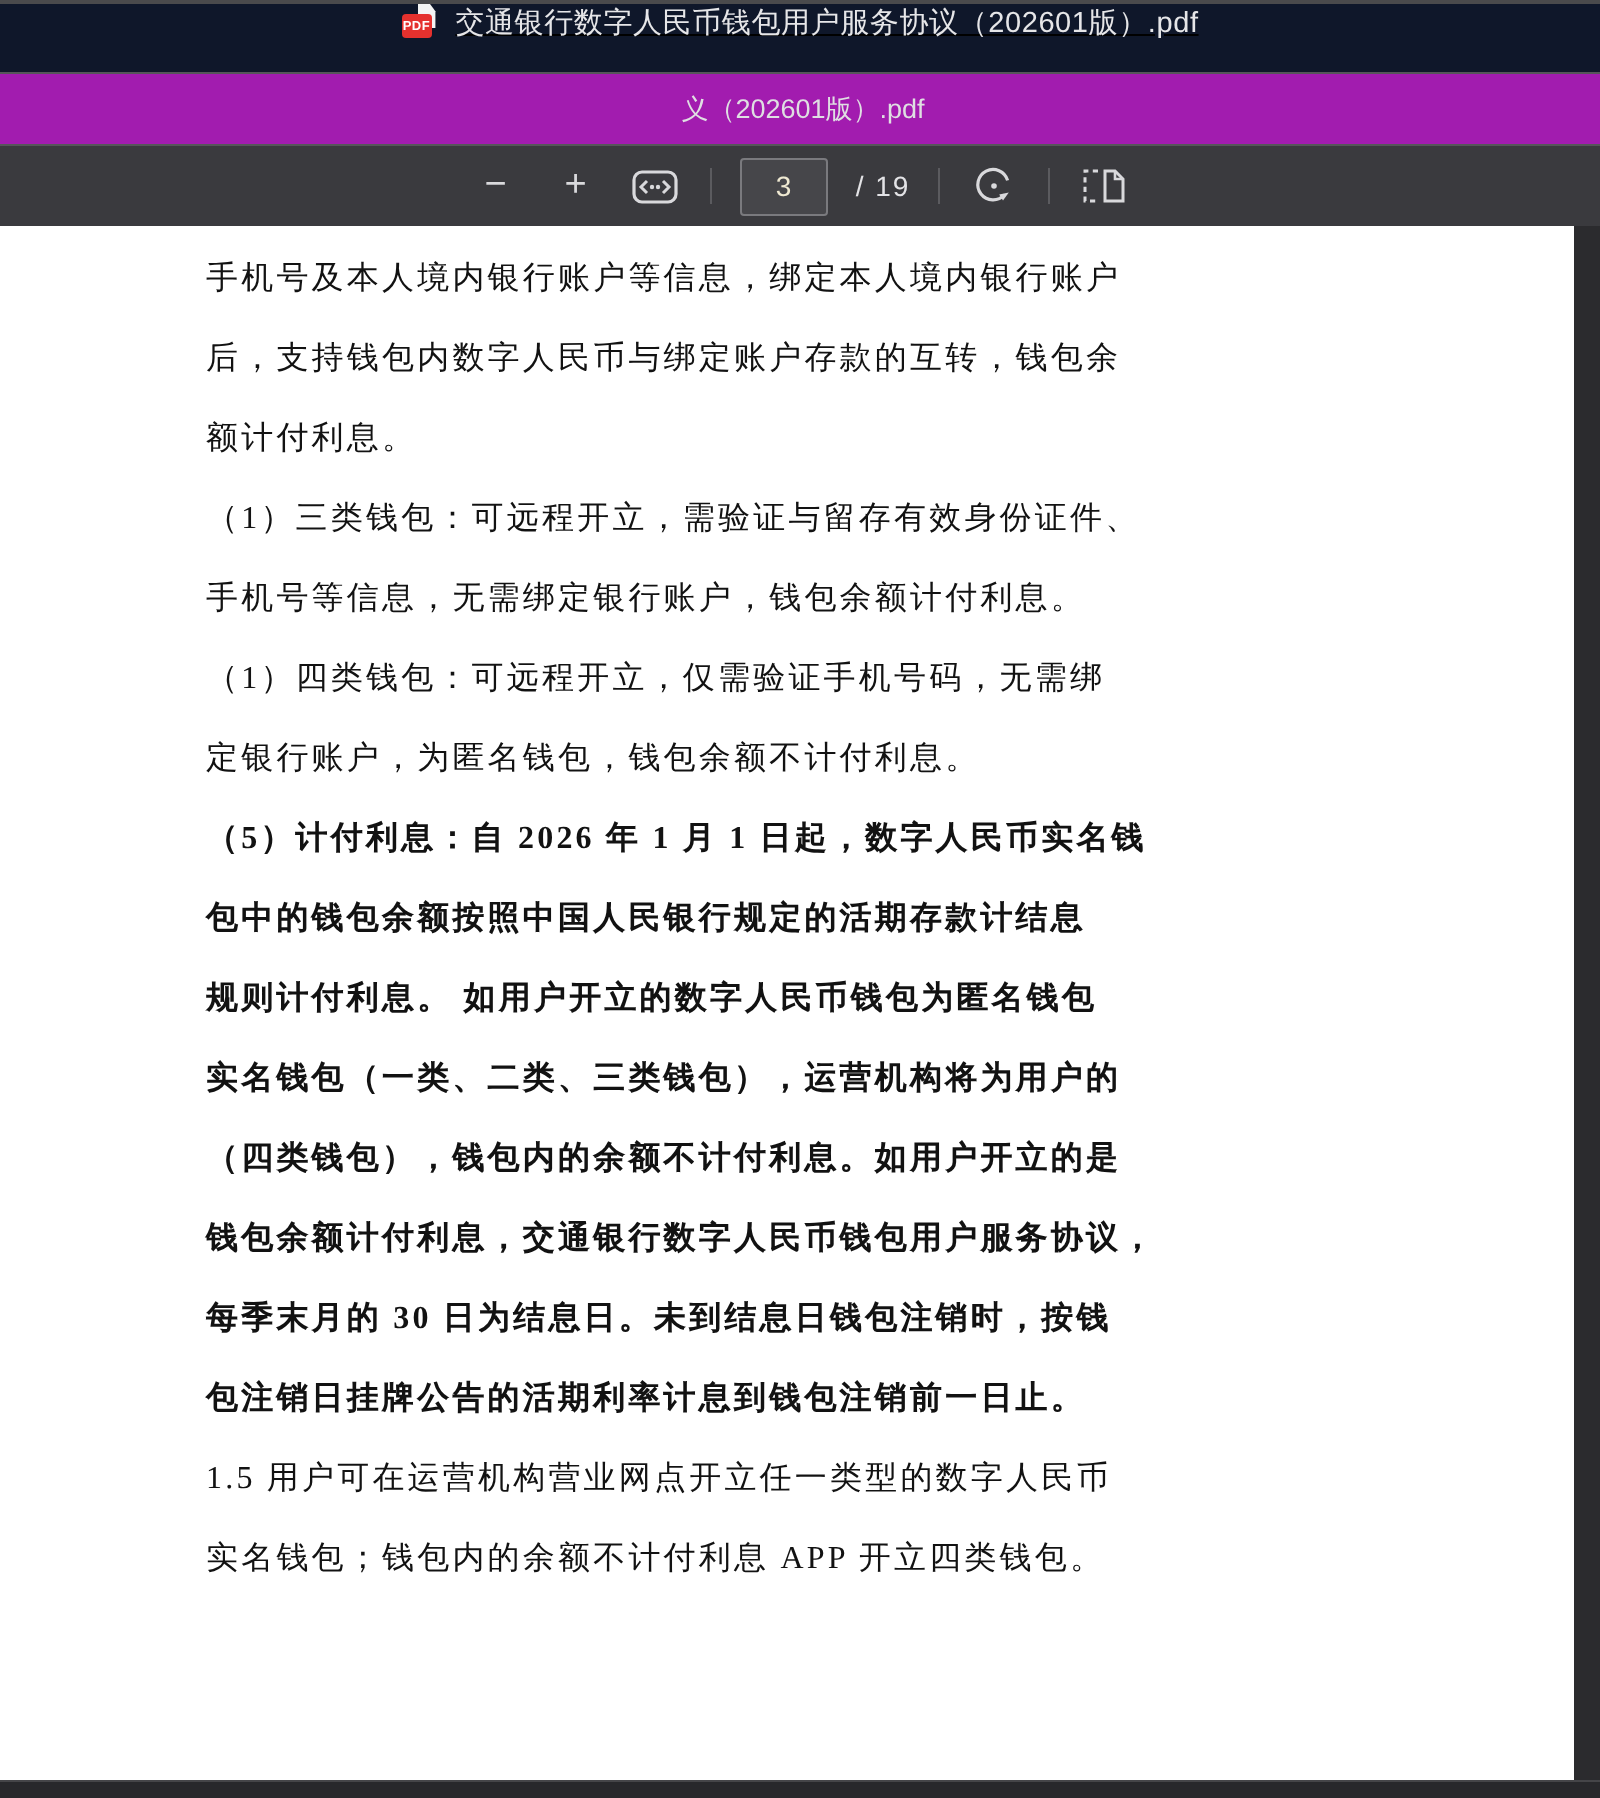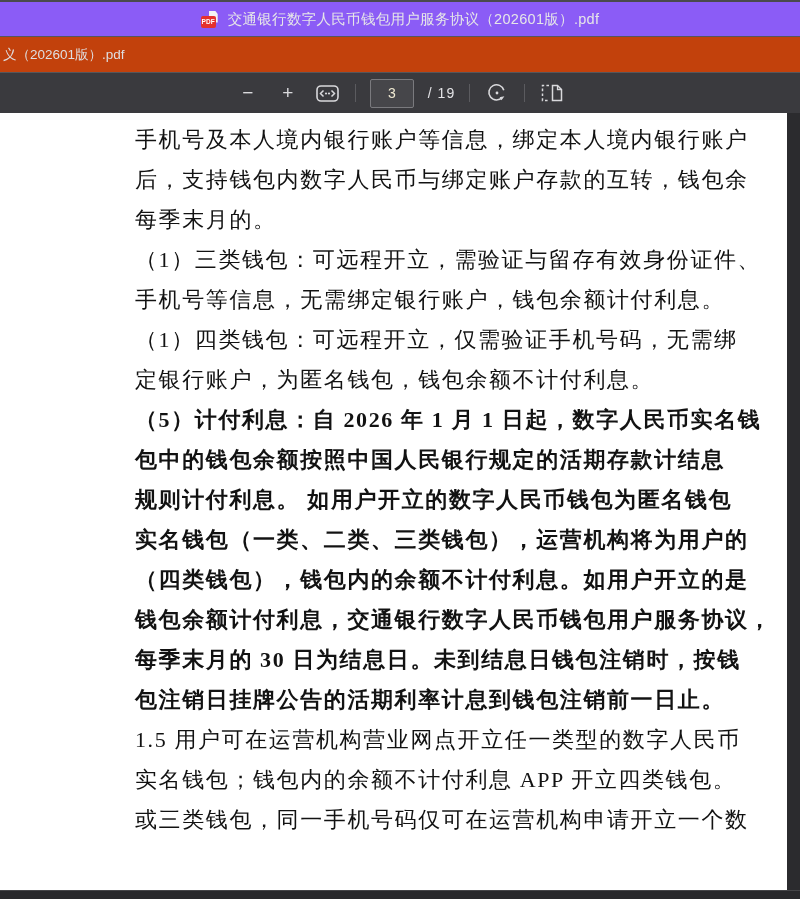--- a/index.html
+++ b/index.html
@@ -9,25 +9,25 @@
     background: #2b2b2e;
     position: relative;
   }
 
   
   .top-hairline { height: 2px; background: #4a4a4c; }
 
   
   .tab-bar {
     height: 34px;
-    background: #8b5cf6;
+    background: #0f172a;
     display: flex;
-    align-items: center;
     justify-content: center;
     gap: 9px;
+    text-decoration: underline;
   }
   .tab-title {
     color: #e6e6e8;
     font-size: 14.5px;
     letter-spacing: 0.3px;
     white-space: nowrap;
   }
   .pdf-badge {
     position: relative;
     width: 18px; height: 17px;
@@ -49,24 +49,25 @@
     font-weight: bold;
     display: flex; align-items: center; justify-content: center;
     letter-spacing: 0.2px;
   }
 
   .hairline { height: 1px; background: #56565a; }
 
   
   .path-bar {
     height: 35px;
-    background: #c2410c;
+    background: #a21caf;
     display: flex;
     align-items: center;
     padding-left: 3px;
+    justify-content: center;
   }
   .path-text { color: #dfdfe2; font-size: 13.5px; white-space: nowrap; }
 
   
   .toolbar {
     height: 40px;
     background: #3a3a3e;
     display: flex;
     align-items: center;
     justify-content: center;
@@ -111,25 +112,24 @@
     background: #2b2b2e;
   }
   .doc {
     position: absolute;
     left: 103px; top: 7px;
     width: 586px;
     font-family: "Liberation Serif", serif;
     color: #121212;
   }
   .doc-line {
-    font-size: 22px;
+    font-size: 16px;
     line-height: 40px;
     letter-spacing: 1.6px;
     white-space: nowrap;
-    margin-left: 32px;
   }
   .doc-line.bold { font-weight: bold; }
 
   
   .bottom-bar {
     position: absolute;
     left: 0; bottom: 0;
     width: 100%; height: 9px;
     background: #28282b;
     border-top: 1px solid #454548;
@@ -199,33 +199,32 @@
         <path d="M17.5 1.5 V5.5 H21.5" fill="none" stroke="#d9d9dc" stroke-width="1.3"></path>
       </svg>
     </span>
   </div>
 </div>
 
 <div class="content">
   <div class="doc">
       <div class="doc-line">手机号及本人境内银行账户等信息，绑定本人境内银行账户</div>
       <div class="doc-line">后，支持钱包内数字人民币与绑定账户存款的互转，钱包余</div>
-      <div class="doc-line">每季末月的。</div>
+      <div class="doc-line">额计付利息。</div>
       <div class="doc-line">（1）三类钱包：可远程开立，需验证与留存有效身份证件、</div>
       <div class="doc-line">手机号等信息，无需绑定银行账户，钱包余额计付利息。</div>
       <div class="doc-line">（1）四类钱包：可远程开立，仅需验证手机号码，无需绑</div>
       <div class="doc-line">定银行账户，为匿名钱包，钱包余额不计付利息。</div>
       <div class="doc-line bold">（5）计付利息：自 2026 年 1 月 1 日起，数字人民币实名钱</div>
       <div class="doc-line bold">包中的钱包余额按照中国人民银行规定的活期存款计结息</div>
       <div class="doc-line bold">规则计付利息。 如用户开立的数字人民币钱包为匿名钱包</div>
       <div class="doc-line bold">实名钱包（一类、二类、三类钱包），运营机构将为用户的</div>
       <div class="doc-line bold">（四类钱包），钱包内的余额不计付利息。如用户开立的是</div>
       <div class="doc-line bold">钱包余额计付利息，交通银行数字人民币钱包用户服务协议，</div>
       <div class="doc-line bold">每季末月的 30 日为结息日。未到结息日钱包注销时，按钱</div>
       <div class="doc-line bold">包注销日挂牌公告的活期利率计息到钱包注销前一日止。</div>
       <div class="doc-line">1.5 用户可在运营机构营业网点开立任一类型的数字人民币</div>
       <div class="doc-line">实名钱包；钱包内的余额不计付利息 APP 开立四类钱包。</div>
-      <div class="doc-line">或三类钱包，同一手机号码仅可在运营机构申请开立一个数</div>
     </div>
   <div class="scroll-strip"></div>
 </div>
 
 <div class="bottom-bar"></div>
 
 </body></html>

